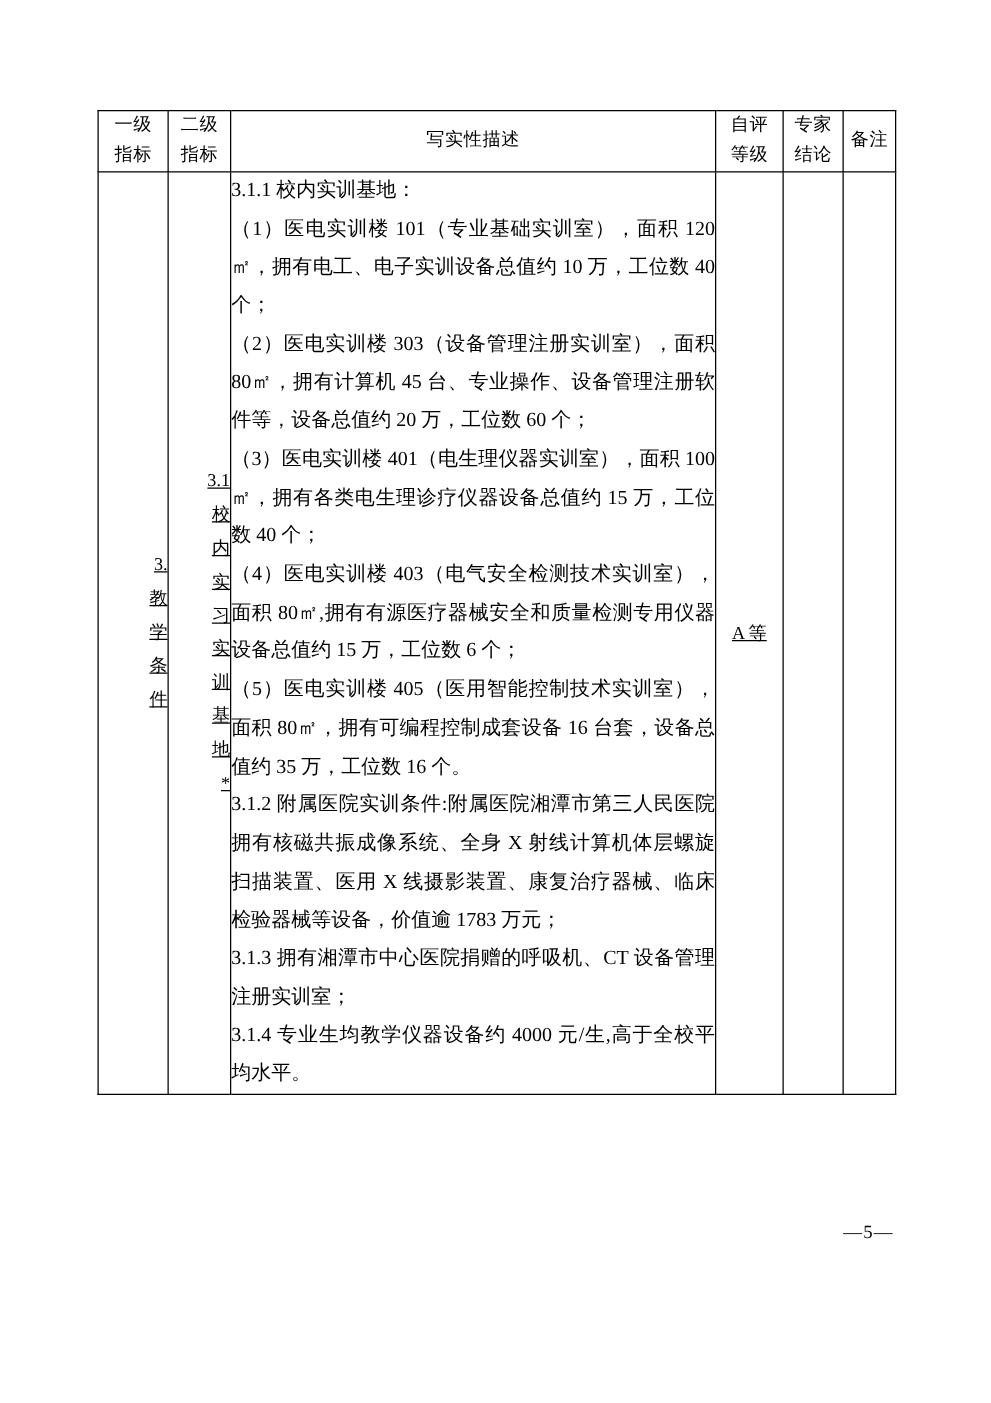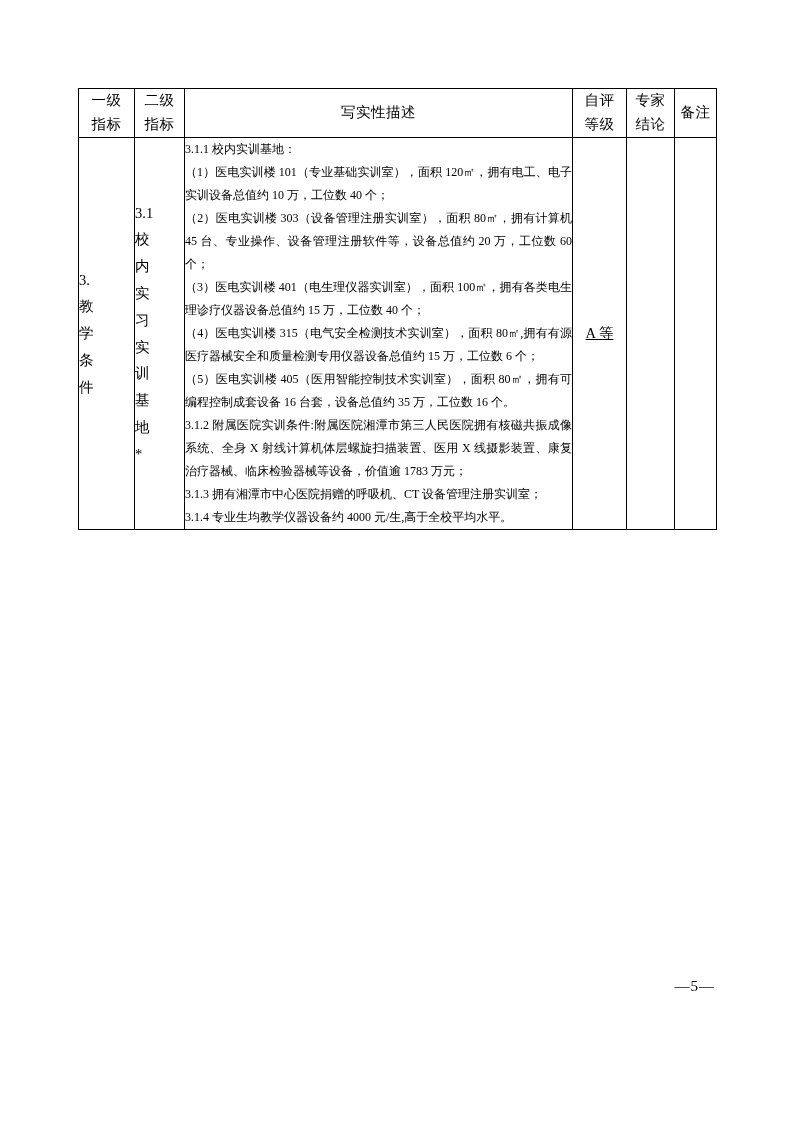--- a/index.html
+++ b/index.html
@@ -49,30 +49,31 @@
   
   col.c1 { width: 56px; }
   col.c2 { width: 50px; }
   col.c3 { width: 388px; }
   col.c4 { width: 54px; }
   col.c5 { width: 48px; }
   col.c6 { width: 42px; }
 
   
   .vstack {
-    text-align: left;
+    text-align: right;
     font-size: 14.5px;
     line-height: 1.85;
     padding: 4px 2px;
+    text-decoration: underline;
   }
   .vstack span {
     display: block;
   }
   .body-cell {
-    font-size: 12px;
+    font-size: 16px;
     line-height: 1.92;
     padding: 10px 7px 12px 7px;
     text-align: justify;
     text-justify: inter-ideograph;
   }
   .body-cell p {
     margin: 0;
     text-indent: 0;
   }
   .body-cell p.ind {
@@ -156,21 +157,21 @@
           <span>训</span>
           <span>基</span>
           <span>地</span>
           <span>*</span>
         </td>
         <td class="body-cell">
           <p>3.1.1 校内实训基地：</p>
           <p class="ind">（1）医电实训楼 101（专业基础实训室），面积 120㎡，拥有电工、电子实训设备总值约 10 万，工位数 40 个；</p>
           <p class="ind">（2）医电实训楼 303（设备管理注册实训室），面积 80㎡，拥有计算机 45 台、专业操作、设备管理注册软件等，设备总值约 20 万，工位数 60 个；</p>
           <p class="ind">（3）医电实训楼 401（电生理仪器实训室），面积 100㎡，拥有各类电生理诊疗仪器设备总值约 15 万，工位数 40 个；</p>
-          <p class="ind">（4）医电实训楼 315（电气安全检测技术实训室），面积 80㎡,拥有有源医疗器械安全和质量检测专用仪器设备总值约 15 万，工位数 6 个；</p>
+          <p class="ind">（4）医电实训楼 403（电气安全检测技术实训室），面积 80㎡,拥有有源医疗器械安全和质量检测专用仪器设备总值约 15 万，工位数 6 个；</p>
           <p class="ind">（5）医电实训楼 405（医用智能控制技术实训室），面积 80㎡，拥有可编程控制成套设备 16 台套，设备总值约 35 万，工位数 16 个。</p>
           <p>3.1.2 附属医院实训条件:附属医院湘潭市第三人民医院拥有核磁共振成像系统、全身 X 射线计算机体层螺旋扫描装置、医用 X 线摄影装置、康复治疗器械、临床检验器械等设备，价值逾 1783 万元；</p>
           <p>3.1.3 拥有湘潭市中心医院捐赠的呼吸机、CT 设备管理注册实训室；</p>
           <p>3.1.4 专业生均教学仪器设备约 4000 元/生,高于全校平均水平。</p>
         </td>
         <td class="center-mid">A 等</td>
         <td class="center-mid"></td>
         <td class="center-mid"></td>
       </tr>
     </tbody>

